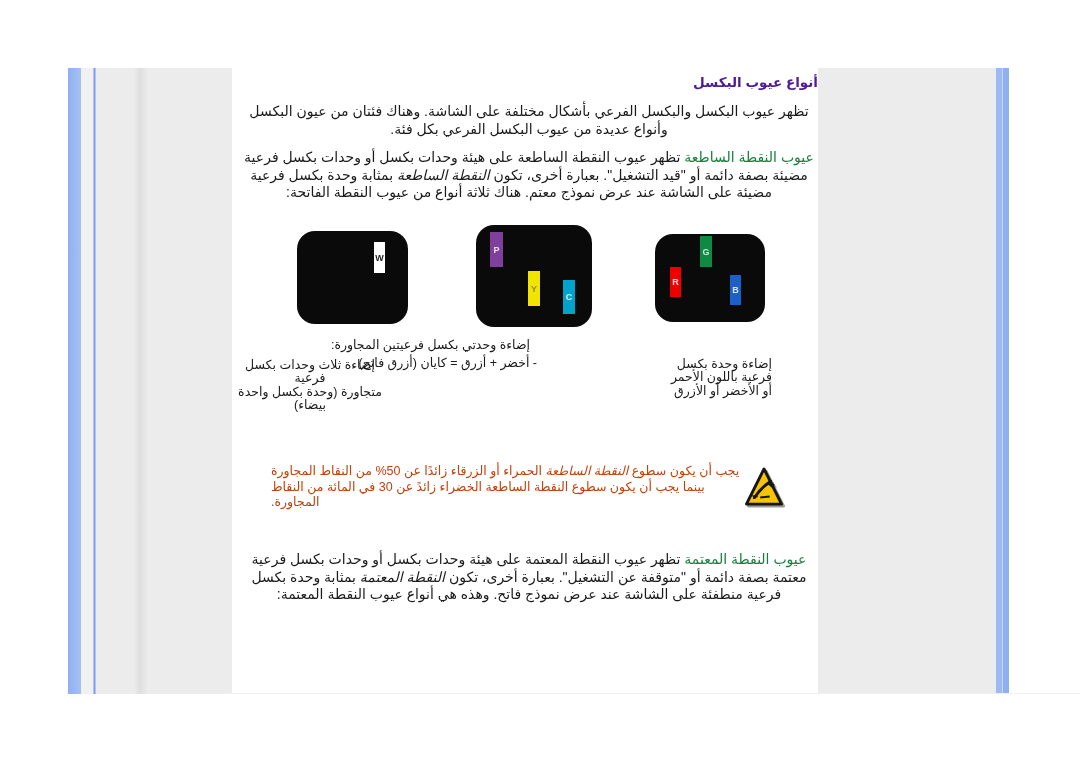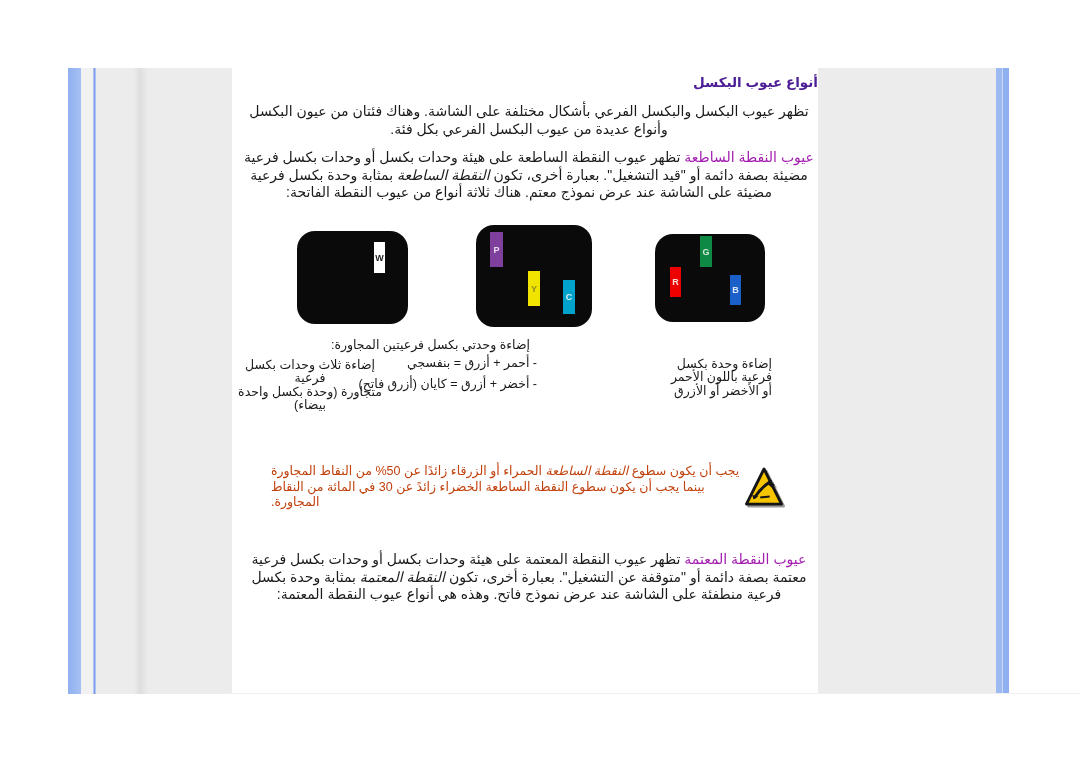--- a/index.html
+++ b/index.html
@@ -22,21 +22,21 @@
     background:linear-gradient(to right,#ececec 0px,#ececec 38px,#dedede 44px,#ececec 52px,#ececec 136px); }
   .right-panel { left:818px; top:68px; width:178px; height:626px; background:#ececec; }
   .right-scrollbar { left:996px; top:68px; width:13px; height:626px;
     background:linear-gradient(to right,#9cb9f2 0px,#9cb9f2 6px,#c9d8f8 6px,#c9d8f8 7px,#8fafef 7px,#8fafef 13px); }
   .bottom-line { left:225px; top:693px; width:855px; height:1px; background:#f0f0f0; }
 
   
   .page-title { right:262px; top:74px; font-size:13.5px; font-weight:bold; color:#4c1d95; }
   .para { right:262px; width:578px; text-align:center; font-size:14px;
     line-height:17.5px; color:#1a1a1a; }
-  .para a { color:#a21caf; text-decoration:none; }
+  .para a { color:#15803d; text-decoration:none; }
   .para i { font-style:italic; }
   #intro  { top:103px; }
   #bright { top:149px; }
   #dark   { top:551px; }
 
   
   .pixel-block { background:#0a0a0a; border-radius:18px; }
   #pb1 { left:297px; top:231px; width:111px; height:93px; }
   #pb2 { left:476px; top:225px; width:116px; height:102px; }
   #pb3 { left:655px; top:234px; width:110px; height:88px; }
@@ -96,21 +96,20 @@
 
 <div id="pb3" class="abs pixel-block">
   <div class="bar bar-g" style="background: rgb(15, 138, 68);">G</div>
   <div class="bar bar-r" style="background: rgb(238, 0, 0);">R</div>
   <div class="bar bar-b" style="background: rgb(27, 95, 200);">B</div>
 </div>
 
 <div class="abs cap-header rtl">إضاءة وحدتي بكسل فرعيتين المجاورة:</div>
 
 <div class="abs equations rtl">
-  <div>- أحمر + أزرق = بنفسجي</div>
   <div>- أخضر + أزرق = كايان (أزرق فاتح)</div>
 </div>
 
 <div class="abs caption cap-single rtl">إضاءة وحدة بكسل فرعية باللون الأحمر
 أو الأخضر أو الأزرق</div>
 
 <div class="abs caption cap-three rtl">إضاءة ثلاث وحدات بكسل فرعية
 متجاورة (وحدة بكسل واحدة بيضاء)</div>
 
 <div class="abs note-text rtl">

